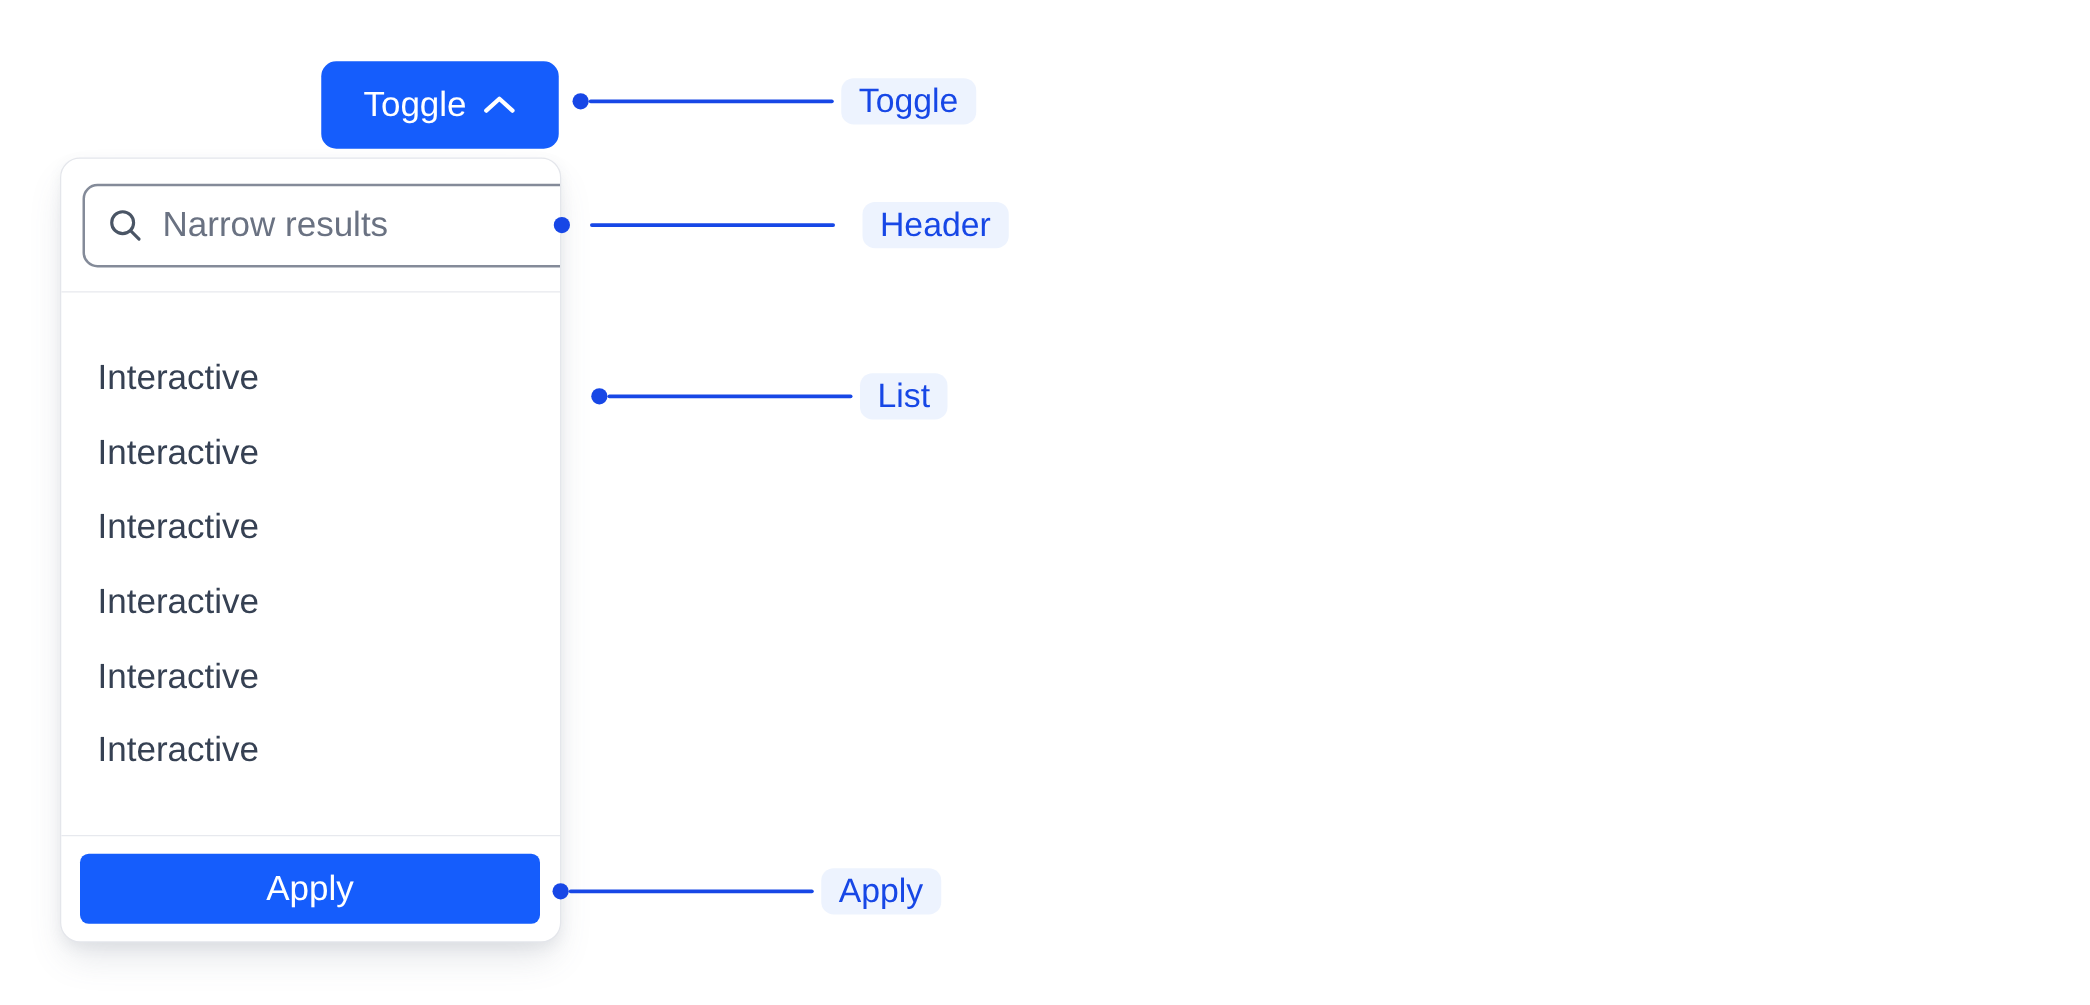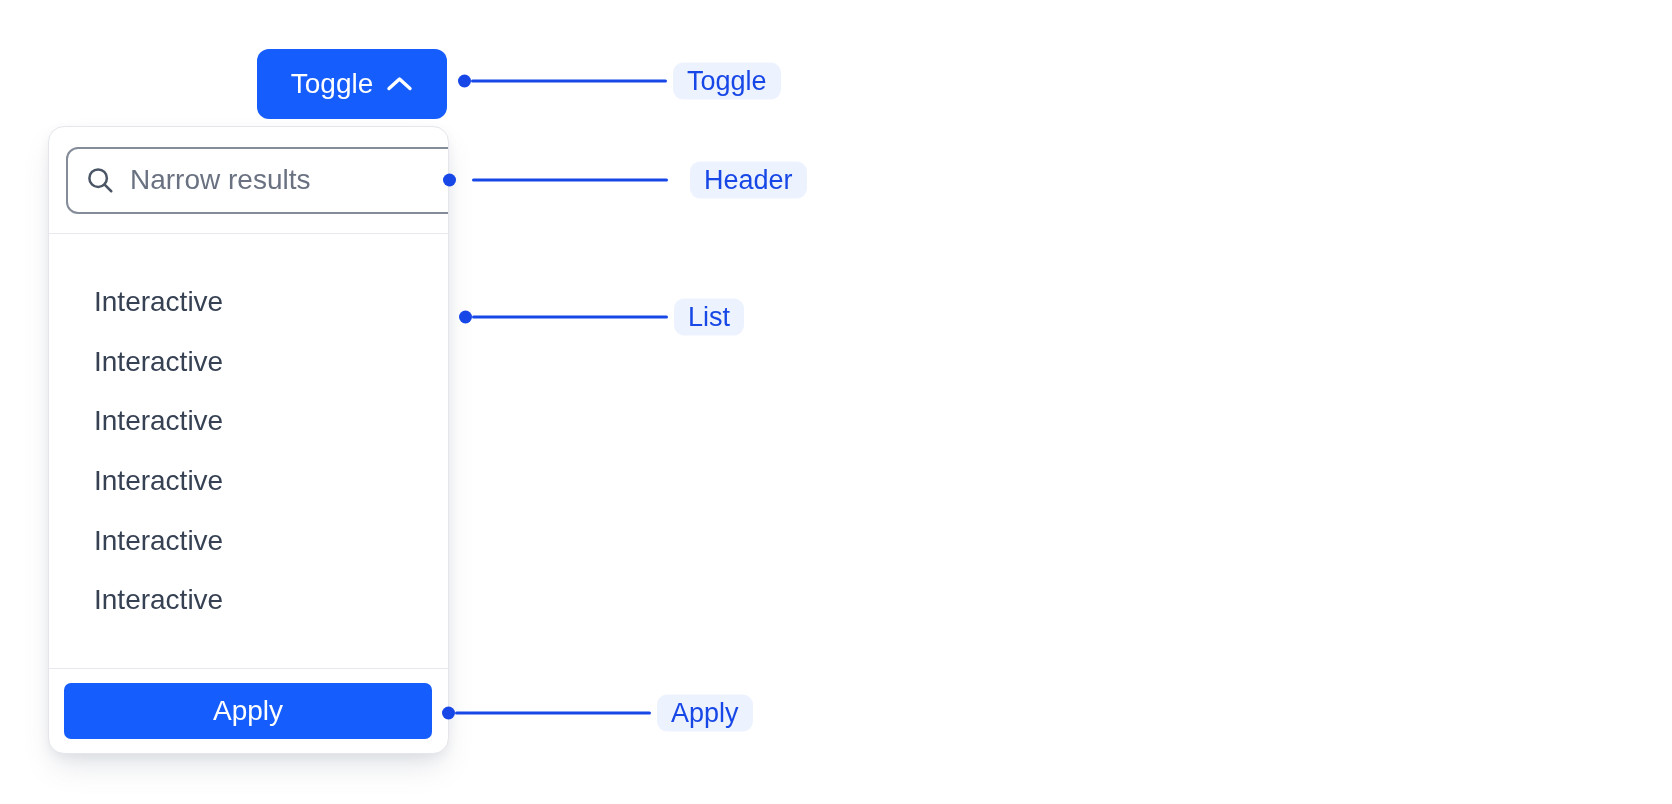--- a/index.html
+++ b/index.html
@@ -46,21 +46,21 @@
   }
   .search-box svg { flex: 0 0 auto; display: block; }
   .search-box input {
     flex: 1; min-width: 0; border: none; outline: none; background: transparent;
     font-family: inherit; font-size: 28px; color: var(--item-text);
   }
   .search-box input::placeholder { color: var(--muted-text); opacity: 1; }
 
   .panel-list { flex: 1 1 auto; display: flex; flex-direction: column; }
   .list-item {
-    flex: 1; display: flex; align-items: center; padding-left: 45px;
+    flex: 1; display: flex; align-items: center; padding-left: 29px;
     font-size: 28px; color: var(--item-text); cursor: pointer;
   }
 
   .panel-footer {
     height: 85px; flex: 0 0 85px; border-top: 1px solid var(--divider);
     display: flex; align-items: center; padding: 0 16px 0 15px;
   }
   .apply-btn {
     width: 100%; height: 56px; background: var(--accent); color: #ffffff;
     border: none; border-radius: 7px; font-family: Liberation Sans, sans-serif; font-size: 28px;
@@ -80,21 +80,21 @@
     width: 196px; height: 3px; border-radius: 2px;
     background: var(--annotation); flex: 0 0 auto; margin-right: 6px;
   }
   .ann .pill {
     height: 37px; display: flex; align-items: center; padding: 0 14px;
     background: var(--pill-bg); color: var(--annotation);
     border-radius: 10px; font-size: 27px; font-weight: 500; white-space: nowrap;
   }
   .ann-toggle { left: 458px; top: 81px; }
   .ann-header { left: 443px; top: 180px; gap: 16px; }
-  .ann-list   { left: 459px; top: 317px; }
+  .ann-list   { left: 473px; top: 317px; }
   .ann-footer { left: 442px; top: 713px; }
 </style>
 </head>
 <body>
 
 <div class="stage">
 
   <button class="toggle-btn">
     <span>Toggle</span>
     <span>

